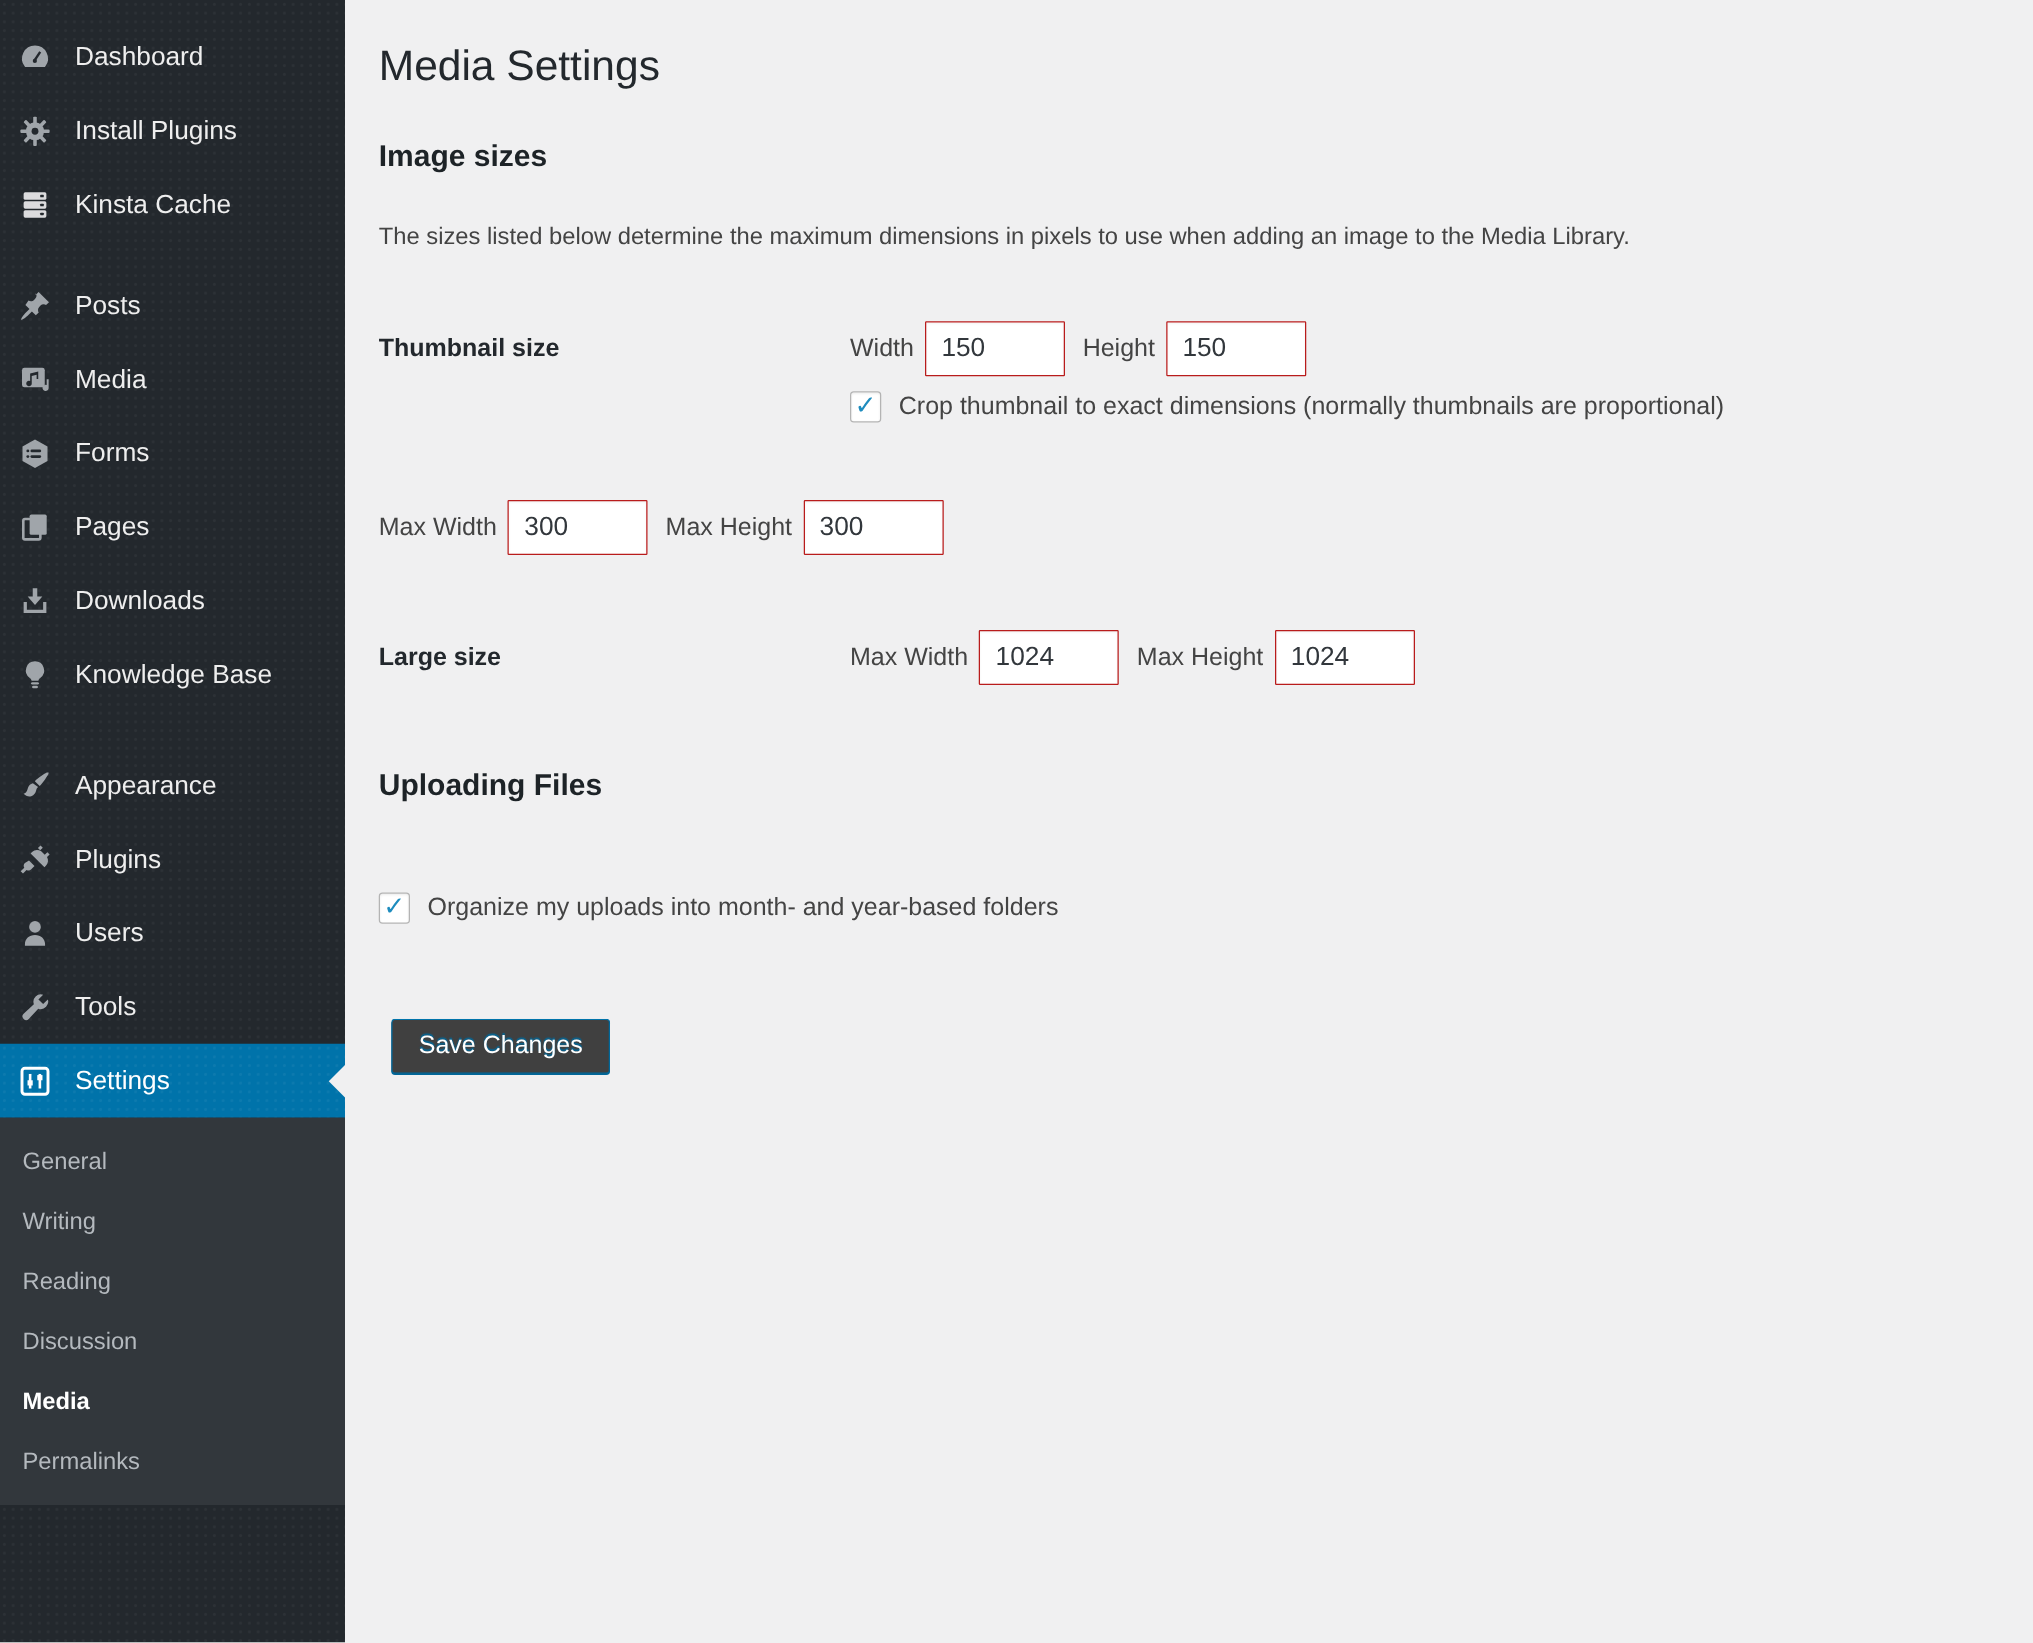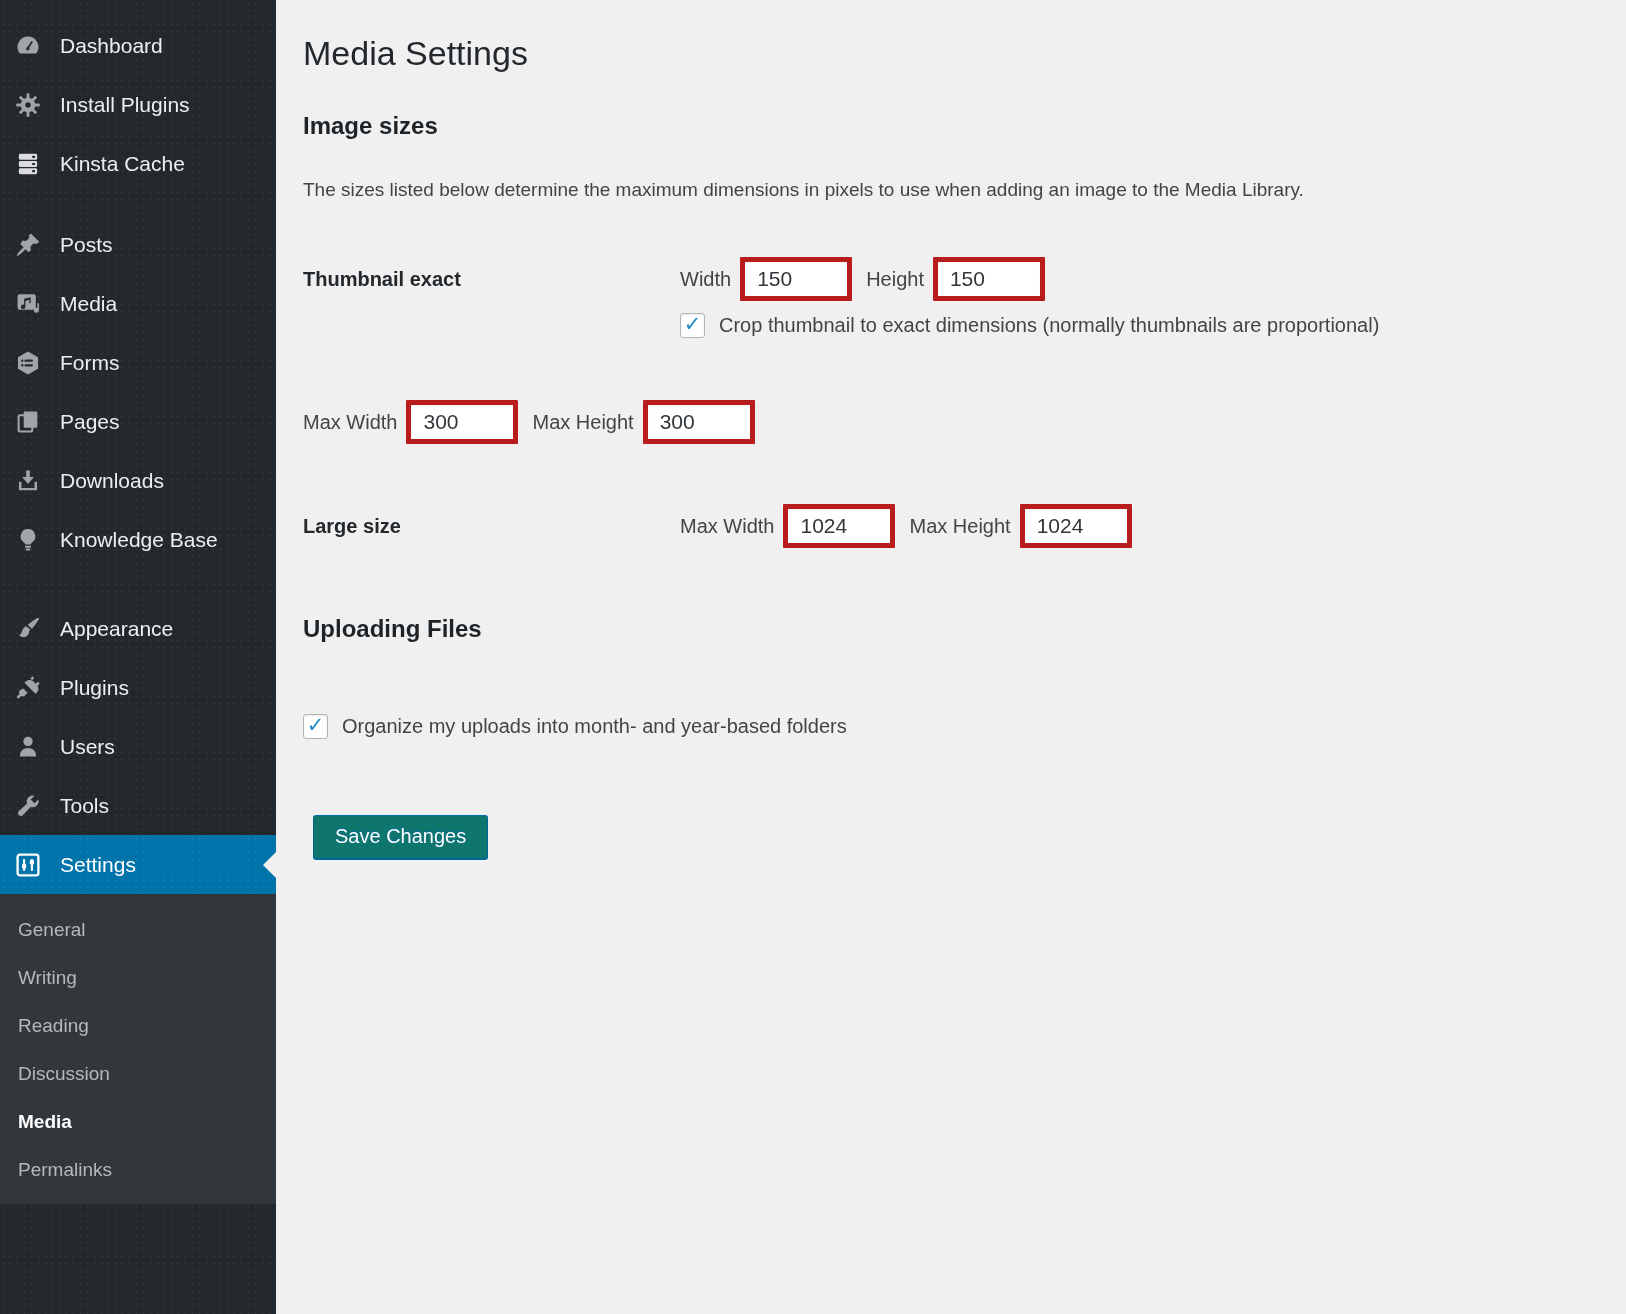--- a/index.html
+++ b/index.html
@@ -56,40 +56,40 @@
   .form-row{display:flex;align-items:flex-start;}
   .form-row.thumb{margin-top:54px;}
   .form-row.medium{margin-top:62px;}
   .form-row.large{margin-top:60px;}
   .row-label{width:377px;flex-shrink:0;font-size:20px;font-weight:600;color:#23282d;line-height:44px;}
   .controls{display:flex;flex-direction:column;}
   .ctl-line{display:flex;align-items:center;}
   .ctl-label{font-size:20px;color:#444;margin-right:9px;white-space:nowrap;}
   input.size-input{
     width:112px;height:44px;box-sizing:border-box;margin-right:14px;
-    border:5px solid #b91c1c;border-radius:1px;background:#fff;
+    border:1px solid #b91c1c;border-radius:1px;background:#fff;
     box-shadow:inset 0 1px 2px rgba(0,0,0,.05);
     font-family:inherit;font-size:21px;color:#32373c;padding:0 12px;
   }
   .check-line{display:flex;align-items:center;margin-top:12px;}
   .checkbox{
     width:25px;height:25px;box-sizing:border-box;flex-shrink:0;
     border:1px solid #b4b4b4;border-radius:3px;background:#fff;
     display:inline-flex;align-items:center;justify-content:center;cursor:pointer;
     box-shadow:inset 0 1px 2px rgba(0,0,0,.08);
   }
   .checkbox .check{
     font-family:"DejaVu Sans",sans-serif;font-size:21px;font-weight:700;
     color:#1e8cbe;line-height:1;margin-top:-3px;
   }
   .check-label{font-size:20px;color:#444;margin-left:14px;white-space:nowrap;}
   .organize-line{margin-top:70px;}
   .save-btn{
     margin-top:76px;margin-left:10px;display:inline-block;
-    background:#0f766e;border:1px solid;border-color:#0073aa #006799 #006799;
+    background:#404040;border:1px solid;border-color:#0073aa #006799 #006799;
     box-shadow:0 1px 0 #006799;border-radius:3px;cursor:pointer;
     color:#fff;font-family:inherit;font-size:20px;padding:9px 21px 10px;
     text-shadow:0 -1px 1px #006799;
   }
 </style>
 </head>
 <body>
 
 <div class="app">
 
@@ -267,21 +267,21 @@
   <main class="content">
 
     <h1 class="page-title">Media Settings</h1>
 
     <h2 class="section-heading">Image sizes</h2>
 
     <p class="section-desc">The sizes listed below determine the maximum dimensions in pixels to use when adding an image to the Media Library.</p>
 
     
     <div class="form-row thumb">
-      <div class="row-label">Thumbnail exact</div>
+      <div class="row-label">Thumbnail size</div>
       <div class="controls">
         <div class="ctl-line">
           <span class="ctl-label">Width</span>
           <input class="size-input" type="text" value="150" style="">
           <span class="ctl-label">Height</span>
           <input class="size-input" type="text" value="150" style="">
         </div>
         <div class="check-line">
           <span class="checkbox">
               <span class="check">✓</span>

